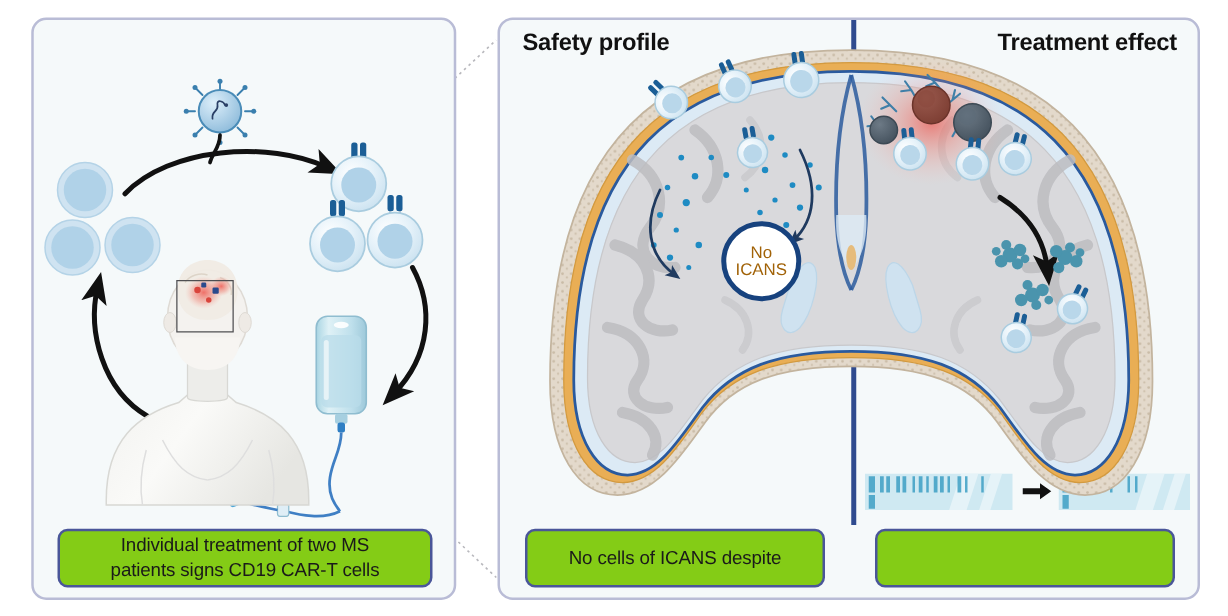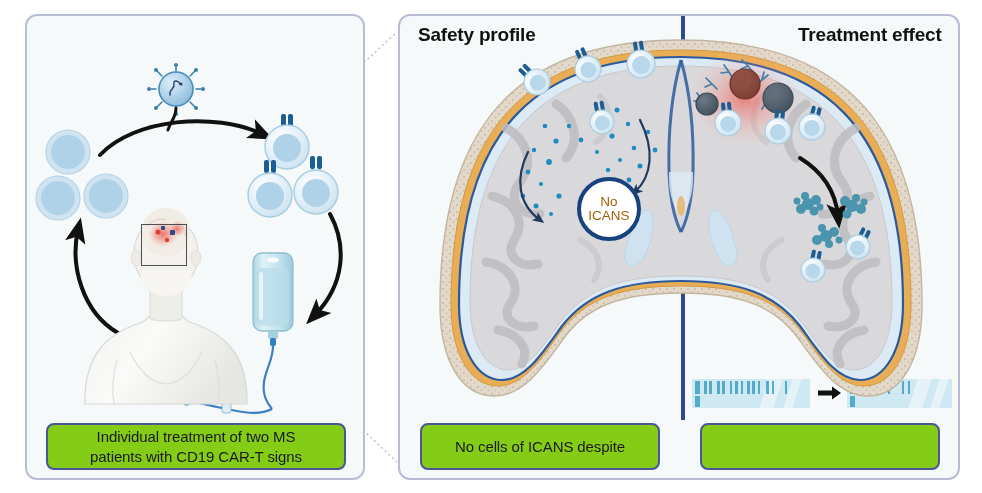--- a/index.html
+++ b/index.html
@@ -587,21 +587,21 @@
     <div class="gel-band" style="left:55px; width:2px; height:13px;"></div>
     <div class="gel-band" style="left:61px; width:2px; height:13px;"></div>
   </div>
 
   <div class="panel-heading" id="heading-treatment">Treatment effect</div>
   <div class="panel-heading" id="heading-safety">Safety profile</div>
 
   <div class="caption" id="caption-left">
     <div>
       <span>Individual treatment of two MS</span><br>
-      <span>patients with CD19 CAR-T signs</span>
+      <span>patients signs CD19 CAR-T cells</span>
     </div>
   </div>
 
   <div class="caption" id="caption-mid">
     <div>
       <span>No cells of ICANS despite</span><br>
     </div>
   </div>
 
   <div class="caption" id="caption-right">

